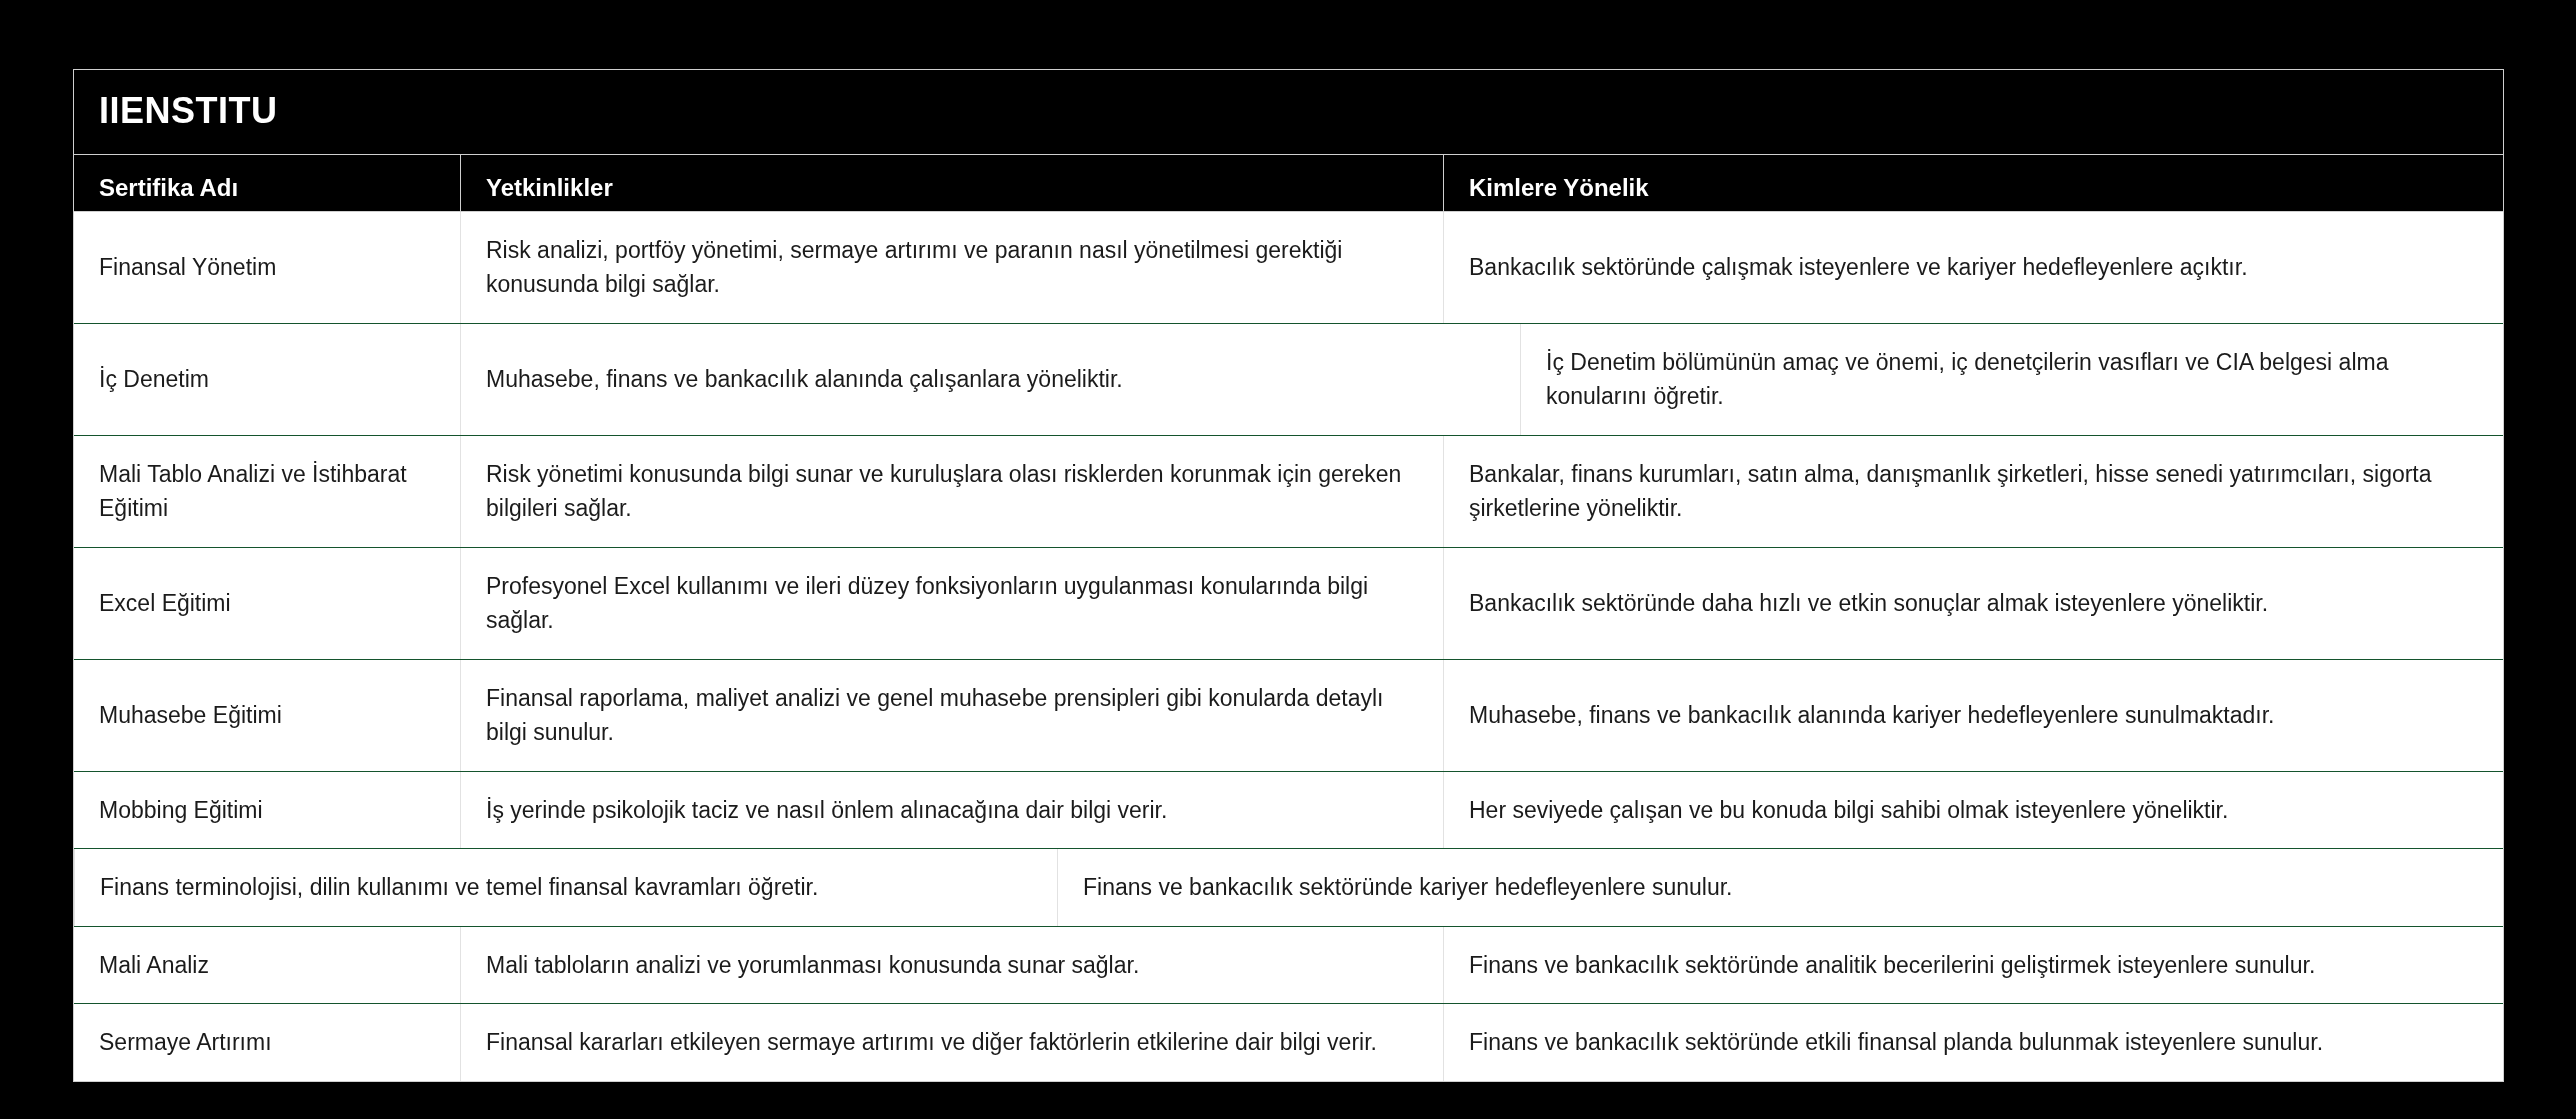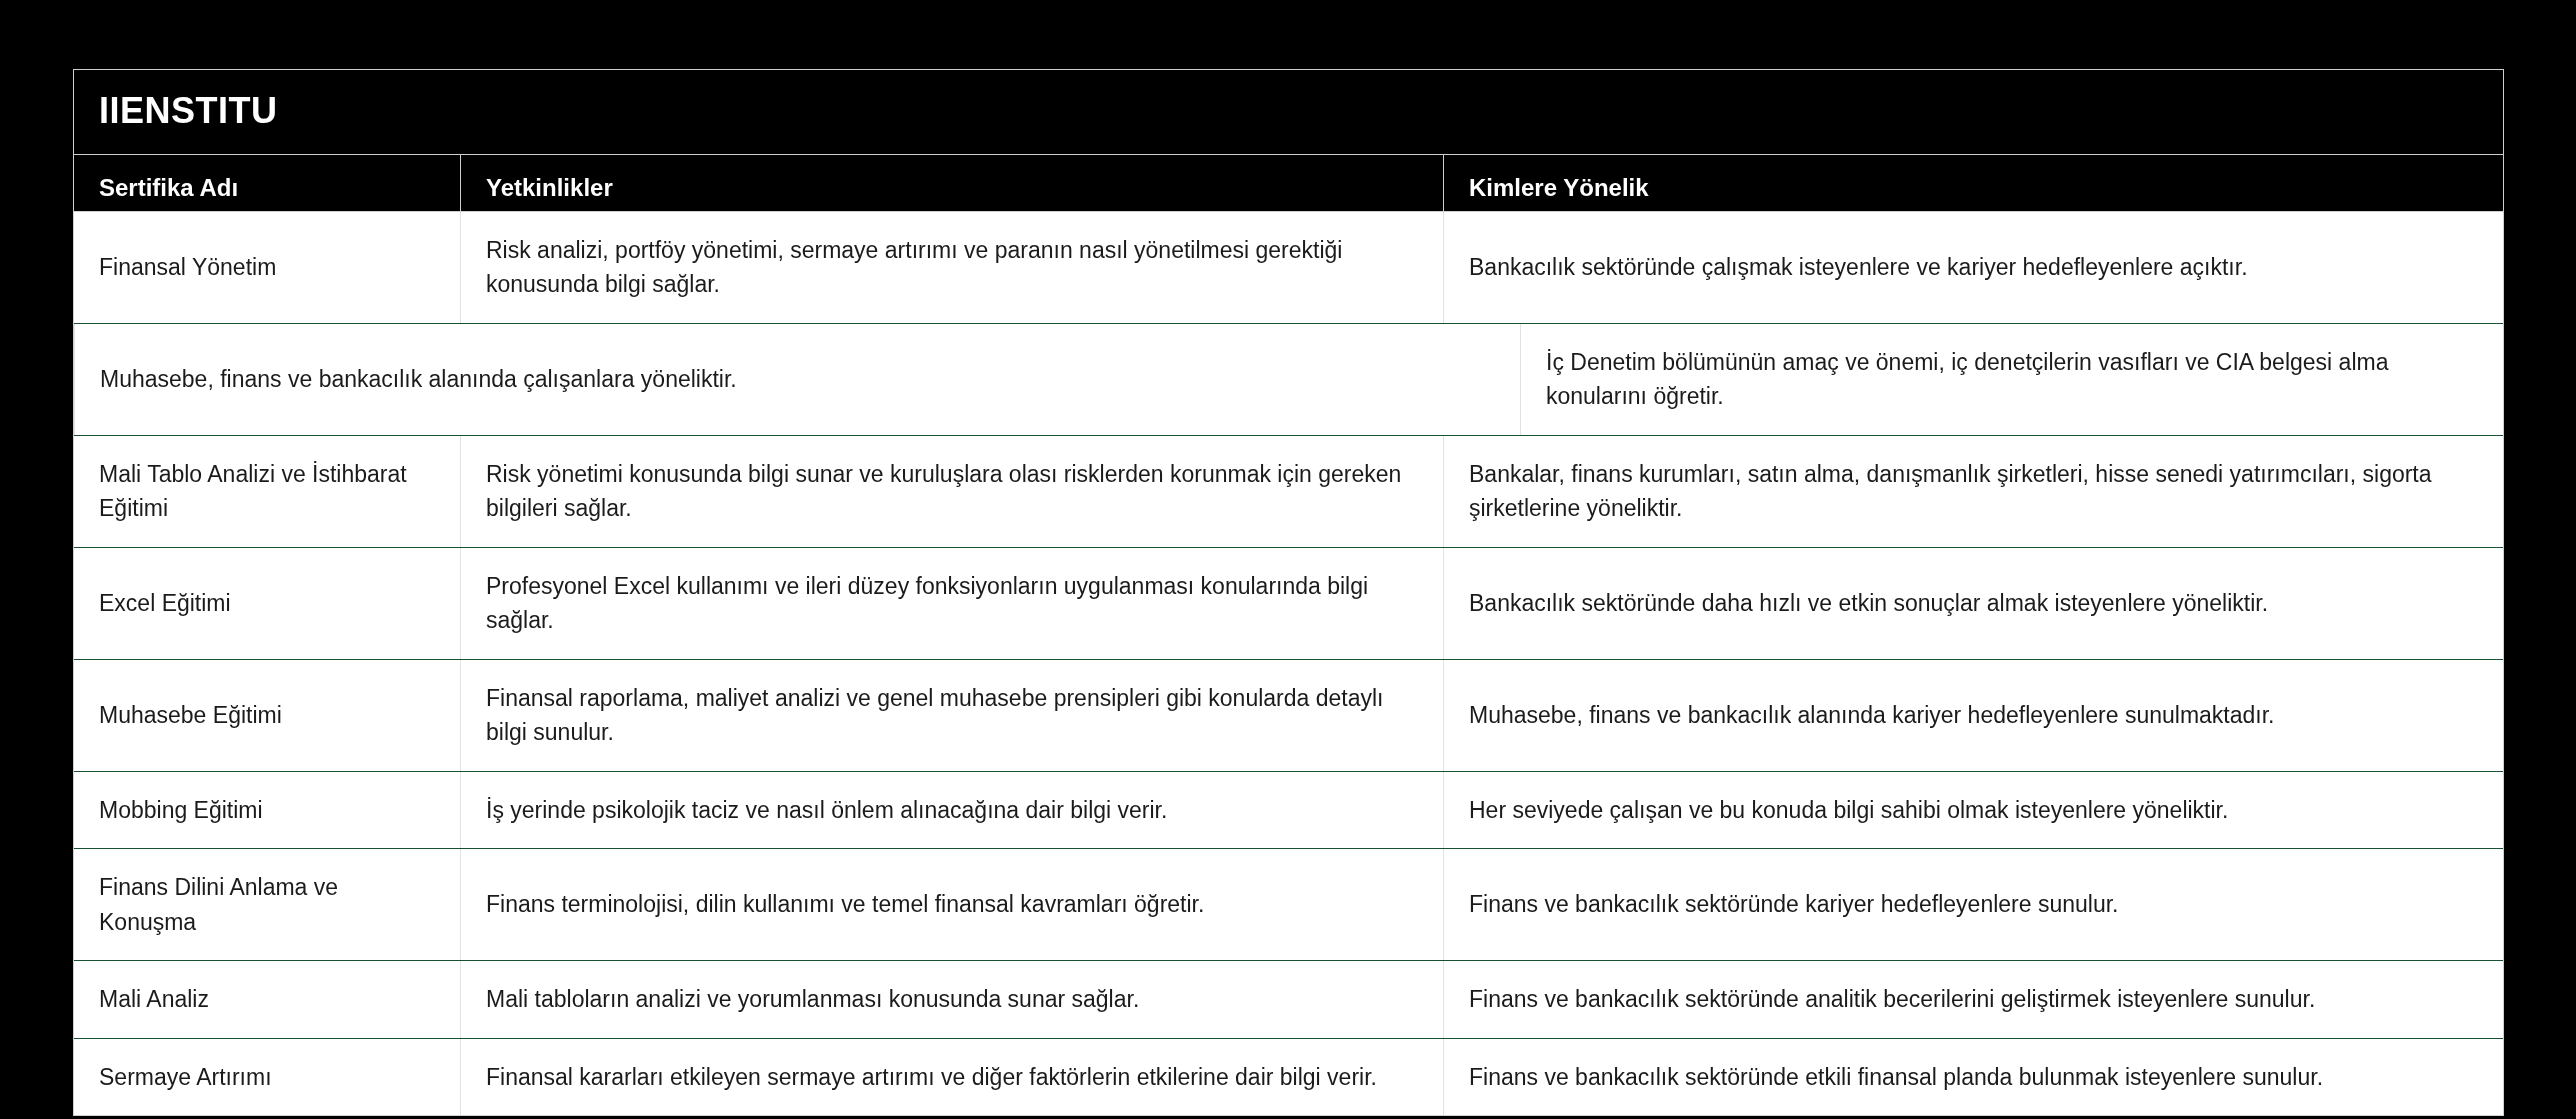--- a/index.html
+++ b/index.html
@@ -112,20 +112,23 @@
           </div>
         <div class="cell c2">
             <span class="cell-text">Risk analizi, portföy yönetimi, sermaye artırımı ve paranın nasıl yönetilmesi gerektiği konusunda bilgi sağlar.</span>
           </div>
         <div class="cell c3">
             <span class="cell-text">Bankacılık sektöründe çalışmak isteyenlere ve kariyer hedefleyenlere açıktır.</span>
           </div>
       </div>
 
       <div class="row">
+        <div class="cell c1">
+            <span class="cell-text">İç Denetim</span>
+          </div>
         <div class="cell c3">
             <span class="cell-text">Muhasebe, finans ve bankacılık alanında çalışanlara yöneliktir.</span>
           </div>
         <div class="cell c2">
             <span class="cell-text">İç Denetim bölümünün amaç ve önemi, iç denetçilerin vasıfları ve CIA belgesi alma konularını öğretir.</span>
           </div>
       </div>
 
       <div class="row">
         <div class="cell c1">
@@ -169,23 +172,20 @@
           </div>
         <div class="cell c2">
             <span class="cell-text">İş yerinde psikolojik taciz ve nasıl önlem alınacağına dair bilgi verir.</span>
           </div>
         <div class="cell c3">
             <span class="cell-text">Her seviyede çalışan ve bu konuda bilgi sahibi olmak isteyenlere yöneliktir.</span>
           </div>
       </div>
 
       <div class="row">
-        <div class="cell c1">
-            <span class="cell-text">Finans Dilini Anlama ve Konuşma</span>
-          </div>
         <div class="cell c2">
             <span class="cell-text">Finans terminolojisi, dilin kullanımı ve temel finansal kavramları öğretir.</span>
           </div>
         <div class="cell c3">
             <span class="cell-text">Finans ve bankacılık sektöründe kariyer hedefleyenlere sunulur.</span>
           </div>
       </div>
 
       <div class="row">
         <div class="cell c1">

